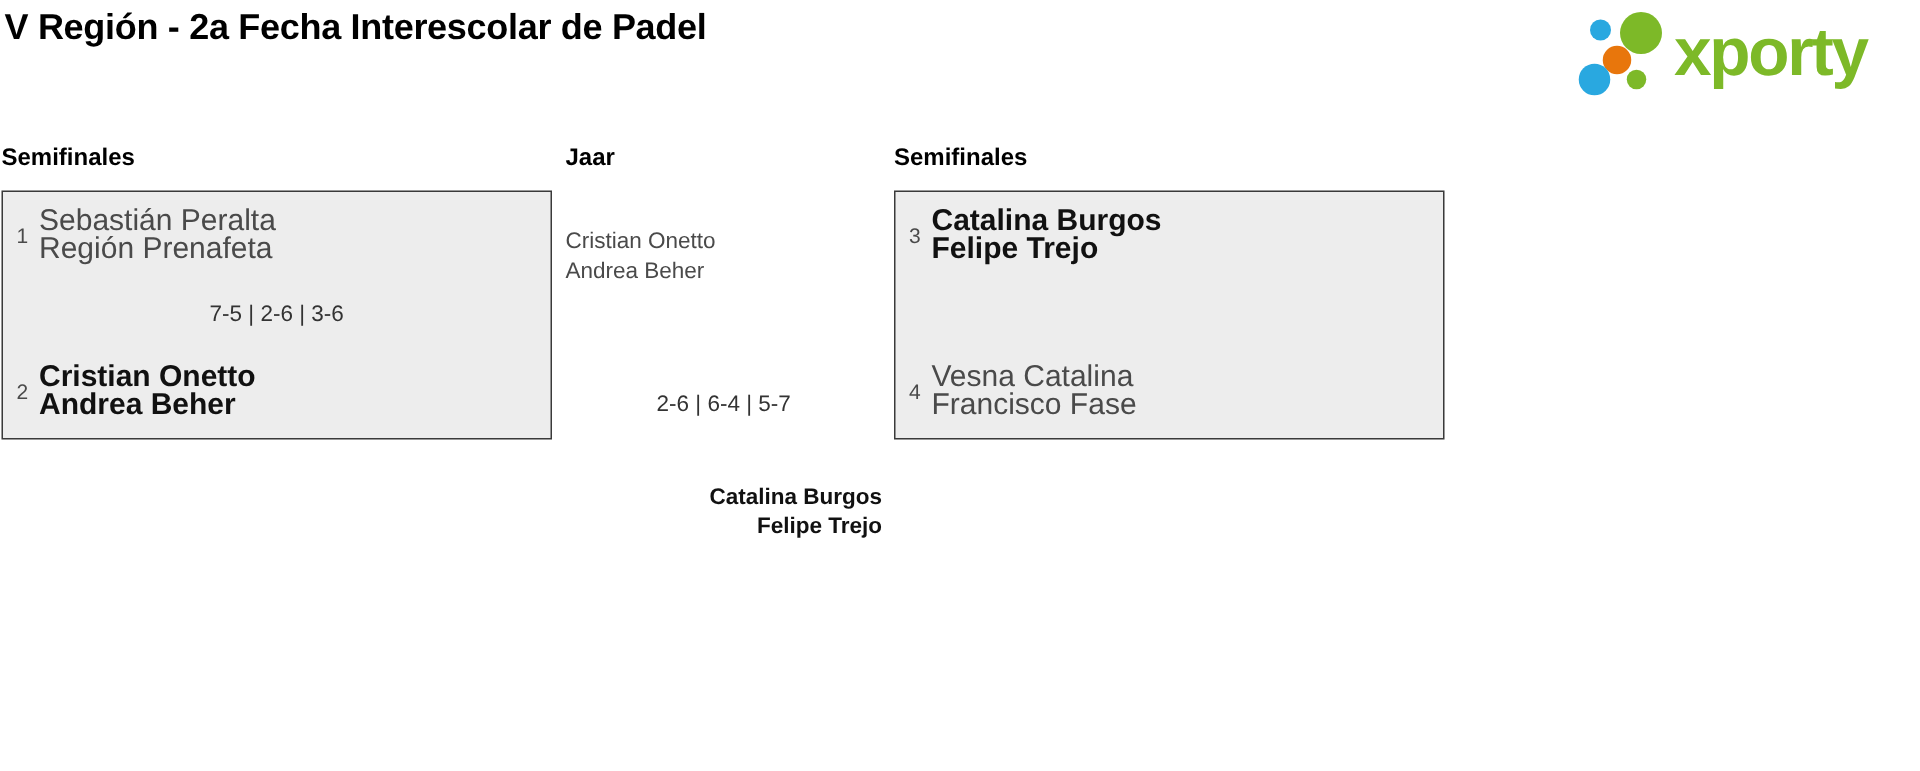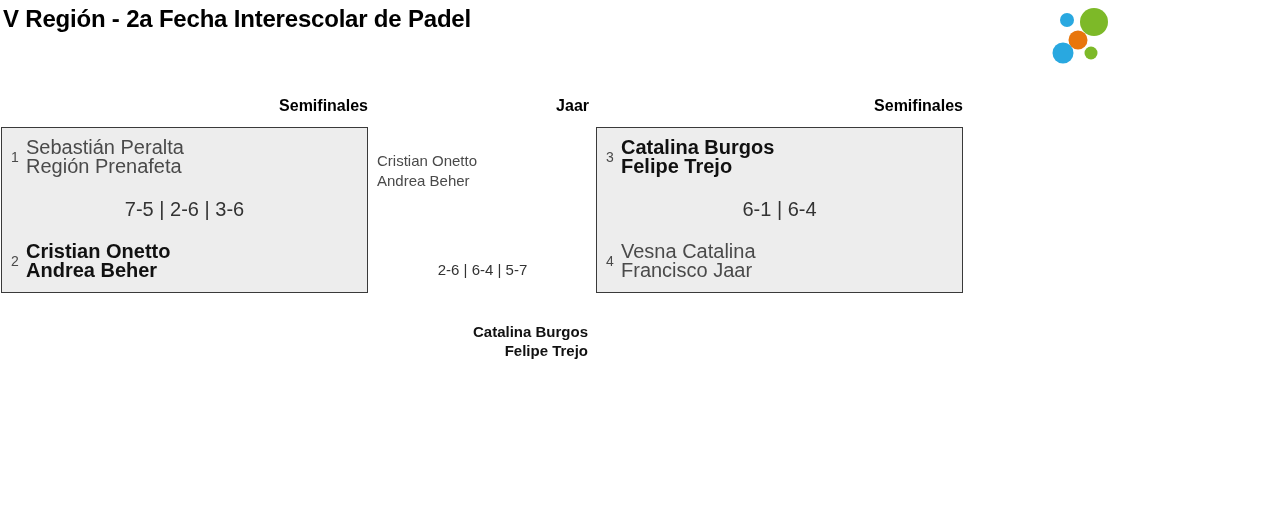--- a/index.html
+++ b/index.html
@@ -31,21 +31,21 @@
     letter-spacing: -1.5px;
     line-height: 66px;
     margin-left: 4px;
     color: var(--logo-green, #7db928);
   }
 
   
   .round-header {
     position: absolute;
     top: 97px;
-    text-align: right;
+    text-align: left;
     font-size: 16px;
     font-weight: 700;
     color: #000;
   }
   .rh-left  { left: 1px;   width: 367px; }
   .rh-final { left: 377px; width: 212px; }
   .rh-right { left: 596px; width: 367px; }
 
   
   .match-box {
@@ -73,21 +73,21 @@
   }
   .team-names {
     font-size: 20px;
     line-height: 19px;
     color: var(--loser-text, #4a4a4a);
   }
   .team-names.winner { color: #111; font-weight: 700; }
 
   .match-score {
     text-align: center;
-    font-size: 20px;
+    font-size: 15px;
     color: #333;
     white-space: nowrap;
   }
 
   
   .final-col { position: absolute; left: 377px; top: 127px; width: 211px; height: 240px; }
   .final-team {
     position: absolute;
     left: 0;
     top: 24px;
@@ -125,20 +125,21 @@
   </div>
 
   <div class="logo">
     <svg class="logo-dots" viewBox="0 0 66 66" xmlns="http://www.w3.org/2000/svg">
       <circle cx="21" cy="18" r="7" fill="#29a8e0"></circle>
       <circle cx="48" cy="20" r="14" fill="#7db928"></circle>
       <circle cx="32" cy="38" r="9.5" fill="#e8760c"></circle>
       <circle cx="17" cy="51" r="10.5" fill="#29a8e0"></circle>
       <circle cx="45" cy="51" r="6.5" fill="#7db928"></circle>
     </svg>
+    <div class="logo-text">xporty</div>
   </div>
 
   <div class="round-header rh-left">Semifinales</div>
   <div class="round-header rh-final">Jaar</div>
   <div class="round-header rh-right">Semifinales</div>
 
   <div class="match-box mb-left">
     <div class="team-row">
       <span class="seed">1</span>
       <div class="team-names">
@@ -169,23 +170,22 @@
   </div>
 
   <div class="match-box mb-right">
     <div class="team-row">
       <span class="seed">3</span>
       <div class="team-names winner">
         <div>Catalina Burgos</div>
         <div>Felipe Trejo</div>
       </div>
     </div>
-    <div class="match-score">6-1 | 6-4</div>
     <div class="team-row">
       <span class="seed">4</span>
       <div class="team-names">
         <div>Vesna Catalina</div>
-        <div>Francisco Jaar</div>
+        <div>Francisco Fase</div>
       </div>
     </div>
   </div>
 
 </div>
 
 </body></html>

